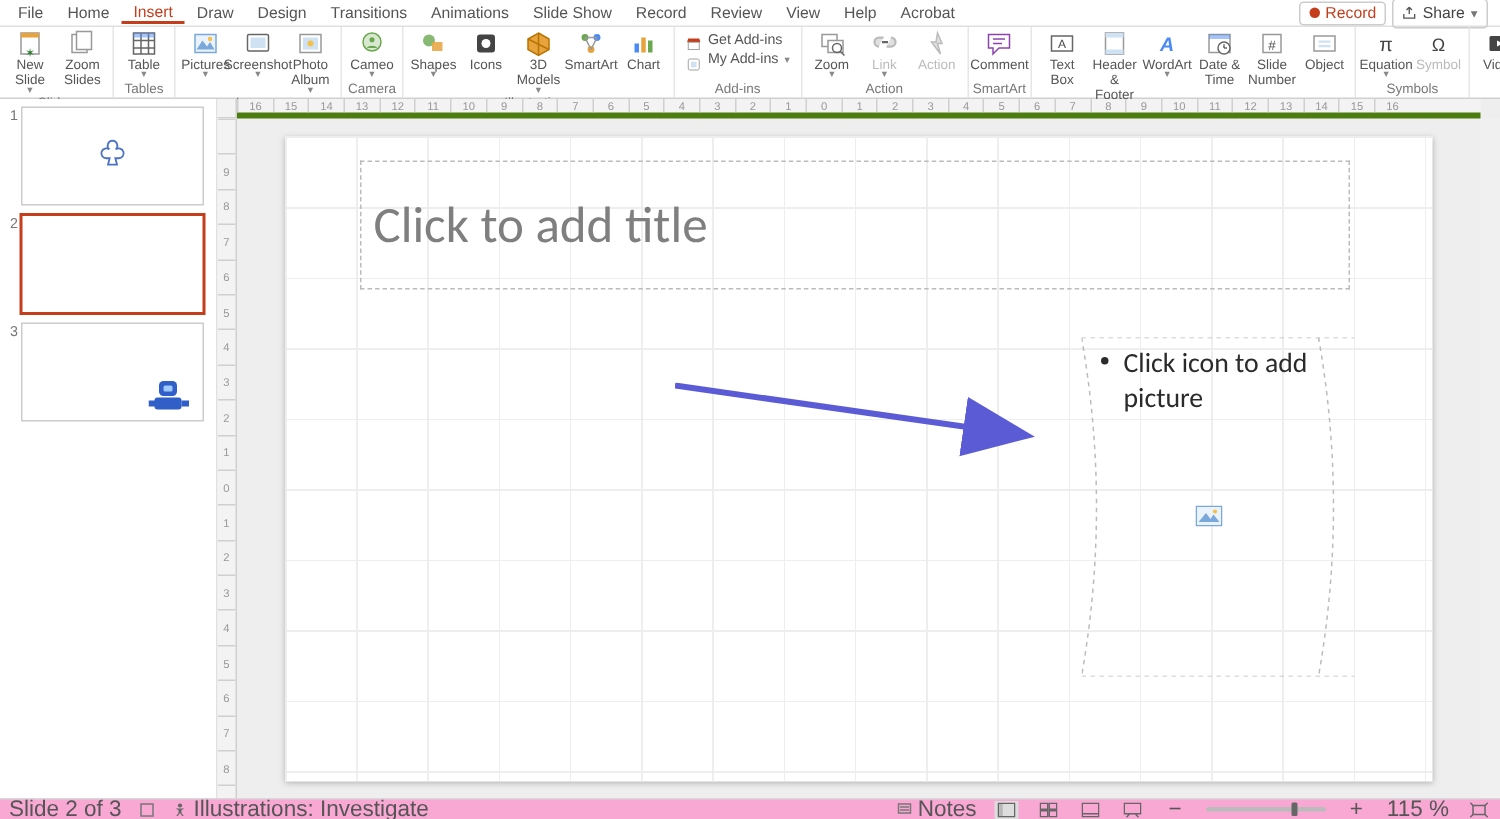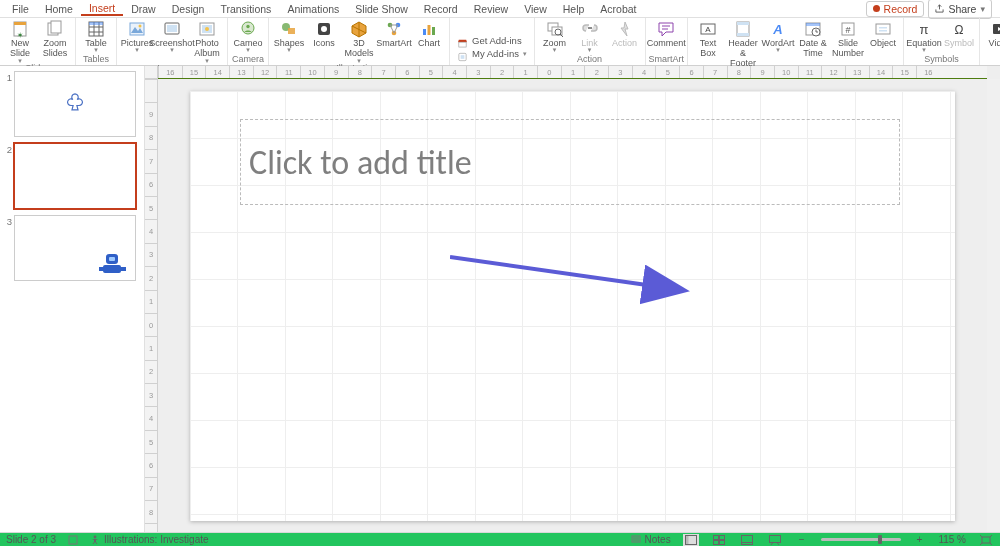--- a/index.html
+++ b/index.html
@@ -20,58 +20,58 @@
   .ribbon { height: 48px; display:flex; border-bottom:1px solid #d0d0d0; background:#fff; }
   .group { display:flex; flex-direction:column; align-items:center; border-right:1px solid #e6e6e6; padding:1px 3px 0; }
   .group-items { display:flex; align-items:flex-start; gap:1px; flex:1; }
   .group-label { font-size:9px; color:#777; padding-bottom:1px; text-align:right; }
   .big-btn { display:flex; flex-direction:column; align-items:center; justify-content:flex-start; width:34px; padding:1px 1px 0; font-size:9px; color:#555; line-height:1.05; text-align:center; gap:1px; }
   .big-btn .ico { width:18px; height:18px; display:flex; align-items:center; justify-content:center; }
   .big-btn .drop { font-size:7px; color:#888; line-height:0.4; }
   .disabled { color:#bbb; }
   .disabled svg path, .disabled svg rect, .disabled svg circle, .disabled svg polygon { stroke:#bbb; fill:#e0e0e0; }
 
-  .side-list { display:flex; flex-direction:column; gap:2px; padding:16px 4px; font-size:9.5px; color:#555; }
+  .side-list { display:flex; flex-direction:column; gap:2px; padding:2px 4px; font-size:9.5px; color:#555; }
   .side-list .row { display:flex; align-items:center; gap:4px; white-space:nowrap; }
   .side-list .ico { width:11px; height:11px; display:inline-flex; }
   .side-list .drop { font-size:7px; color:#888; }
 
   
   .workspace { display:flex; height: calc(546px - 18px - 48px - 14px); }
   .thumbs { width:145px; border-right:1px solid #e0e0e0; background:#fff; padding:6px 6px 0; overflow:hidden; }
   .thumb-row { display:flex; align-items:flex-start; gap:3px; margin-bottom:8px; }
   .thumb-num { width:6px; text-align:right; font-size:9.5px; color:#777; }
   .thumb { width:120px; height:64px; background:#fff; box-shadow:0 0 0 1px #ccc; position:relative; }
   .thumb.selected { box-shadow:0 0 0 2px #c43e1c; }
   .thumb-club { position:absolute; left:50%; top:50%; transform:translate(-50%,-55%); }
   .thumb-robot { position:absolute; right:8px; bottom:4px; }
 
   .canvas-wrap { flex:1; background:#eee; position:relative; overflow:hidden; }
-  .ruler-h { position:absolute; top:0; left:13px; right:13px; height:13px; background:#f3f3f3; border-bottom:1px solid #4d7c0f; font-size:7.5px; color:#999; display:flex; align-items:center; overflow:hidden; }
+  .ruler-h { position:absolute; top:0; left:13px; right:13px; height:13px; background:#f3f3f3; border-bottom:4px solid #4d7c0f; font-size:7.5px; color:#999; display:flex; align-items:center; overflow:hidden; }
   .ruler-h span { flex:0 0 23.7px; text-align:center; border-left:1px solid #d0d0d0; height:100%; display:flex; align-items:center; justify-content:center;}
   .ruler-v { position:absolute; top:13px; left:0; bottom:0; width:13px; background:#f3f3f3; border-right:1px solid #d0d0d0; font-size:7.5px; color:#999; display:flex; flex-direction:column; align-items:center; overflow:hidden; }
   .ruler-v span { flex:0 0 23.4px; display:flex; align-items:center; justify-content:center; width:100%; border-top:1px solid #d0d0d0;}
   .ruler-corner { position:absolute; top:0; left:0; width:13px; height:13px; background:#f3f3f3; border-right:1px solid #d0d0d0; border-bottom:1px solid #d0d0d0;}
   .slide-scroll { position:absolute; top:13px; left:13px; right:13px; bottom:0; display:flex; justify-content:center; }
   .slide { margin-top:12px; width:765px; height:430px; background:#fff; box-shadow:0 1px 4px rgba(0,0,0,.25); position:relative;
     background-image:
       repeating-linear-gradient(to right, #eee 0 1px, transparent 1px 47.5px),
       repeating-linear-gradient(to bottom, #eee 0 1px, transparent 1px 47px);
   }
-  .title-ph { position:absolute; top:28px; left:50px; width:660px; height:86px; border:1px dashed #bbb; display:flex; align-items:center; padding:0 8px; font-size:34px; font-family:Calibri,sans-serif; color:#7f7f7f; }
+  .title-ph { position:absolute; top:16px; left:50px; width:660px; height:86px; border:1px dashed #bbb; display:flex; align-items:center; padding:0 8px; font-size:34px; font-family:Calibri,sans-serif; color:#7f7f7f; }
   .pic-ph { position:absolute; top:134px; right:52px; width:182px; height:226px; }
   .pic-text { position:absolute; top:6px; left:28px; right:8px; font-size:18.5px; font-family:Calibri,sans-serif; color:#2b2b2b; line-height:1.22; }
   .bullet { position:absolute; top:13px; left:13px; width:5px; height:5px; border-radius:50%; background:#2b2b2b; }
   .pic-icon { position:absolute; top:112px; left:76px; width:18px; height:14px; }
   .arrow { position:absolute; top:164px; left:260px; width:248px; height:52px; }
   .vscroll { position:absolute; top:13px; right:0; bottom:0; width:13px; background:#f0f0f0; }
   .vscroll .track { width:100%; height:100%; }
 
   
-  .status { height:14px; background:#22c55e; border-top:1px solid #d8d8d8; display:flex; align-items:center; font-size:10px; color:#555; padding:0 6px; gap:12px; }
+  .status { height:14px; background:#f9a8d4; border-top:1px solid #d8d8d8; display:flex; align-items:center; font-size:15px; color:#555; padding:0 6px; gap:12px; }
   .status .grow { flex:1; }
   .status .vbtn { width:16px; height:12px; display:flex; align-items:center; justify-content:center; color:#666; }
   .status .vbtn.active { background:#ddd; }
   .zoom-slider { width:80px; height:3px; background:#bbb; border-radius:2px; position:relative; }
   .zoom-thumb { position:absolute; top:-3px; width:4px; height:9px; background:#666; border-radius:1px; }
   .acc { display:flex; align-items:center; gap:4px; }
   .acc-ico { width:10px; height:10px; }
   svg { display:block; }
 </style>
 </head>
@@ -530,20 +530,34 @@
         <span>4</span>
         <span>5</span>
         <span>6</span>
         <span>7</span>
         <span>8</span>
         <span>9</span>
       </div>
     <div class="slide-scroll">
       <div class="slide">
         <div class="title-ph">Click to add title</div>
+        <div class="pic-ph">
+          <svg width="182" height="226" viewBox="0 0 182 226" style="position:absolute;top:0;left:0;">
+            <path d="M0 0 H182 M0 226 H182" stroke="#bbb" stroke-dasharray="3,3" stroke-width="1" fill="none"></path>
+            <path d="M0 0 Q20 113 0 226" stroke="#bbb" stroke-dasharray="3,3" stroke-width="1" fill="none"></path>
+            <path d="M158 0 Q178 113 158 226" stroke="#bbb" stroke-dasharray="3,3" stroke-width="1" fill="none"></path>
+          </svg>
+          <div class="bullet"></div>
+          <div class="pic-text">Click icon to add picture</div>
+          <svg class="pic-icon" width="18" height="14" viewBox="0 0 18 14">
+            <rect x="0.5" y="0.5" width="17" height="13" fill="#eaf2fb" stroke="#7aa8da"></rect>
+            <polygon points="2,11 7,5 10,9 12,6 16,11" fill="#7aa8da"></polygon>
+            <circle cx="13" cy="4" r="1.4" fill="#f3c14b"></circle>
+          </svg>
+        </div>
         <svg class="arrow" width="248" height="52" viewBox="0 0 248 52">
           <defs>
               <marker id="ah" markerWidth="14" markerHeight="14" refX="10" refY="5" orient="auto">
             <path d="M0 0 L12 5 L0 10 z" fill="#5b5bd6"></path>
               </marker>
             </defs>
           <line x1="0" y1="2" x2="232" y2="35" stroke="#5b5bd6" stroke-width="4" marker-end="url(#ah)"></line>
         </svg>
       </div>
     </div>

